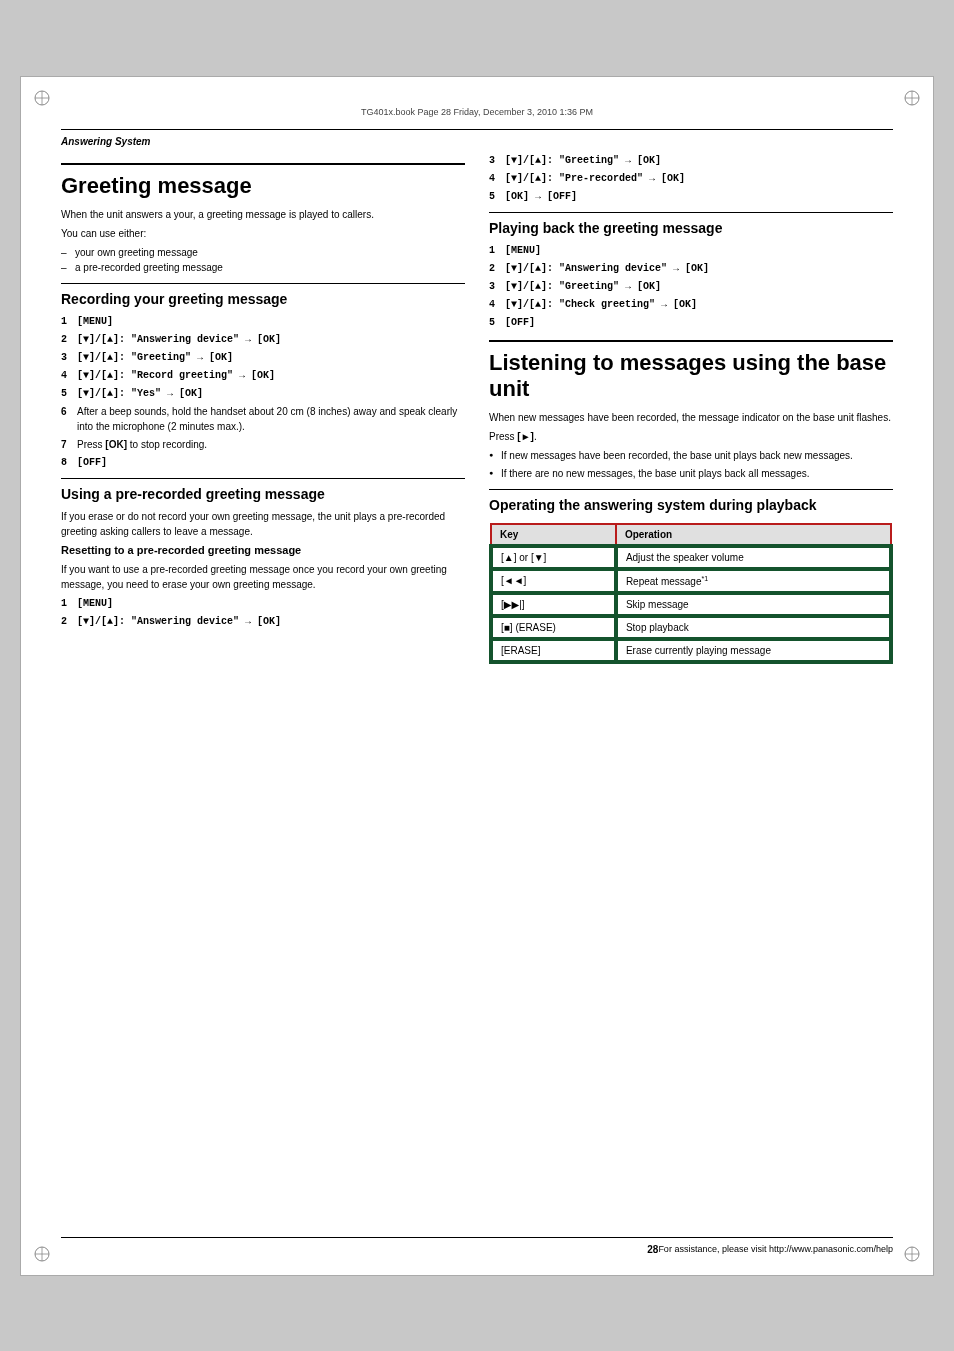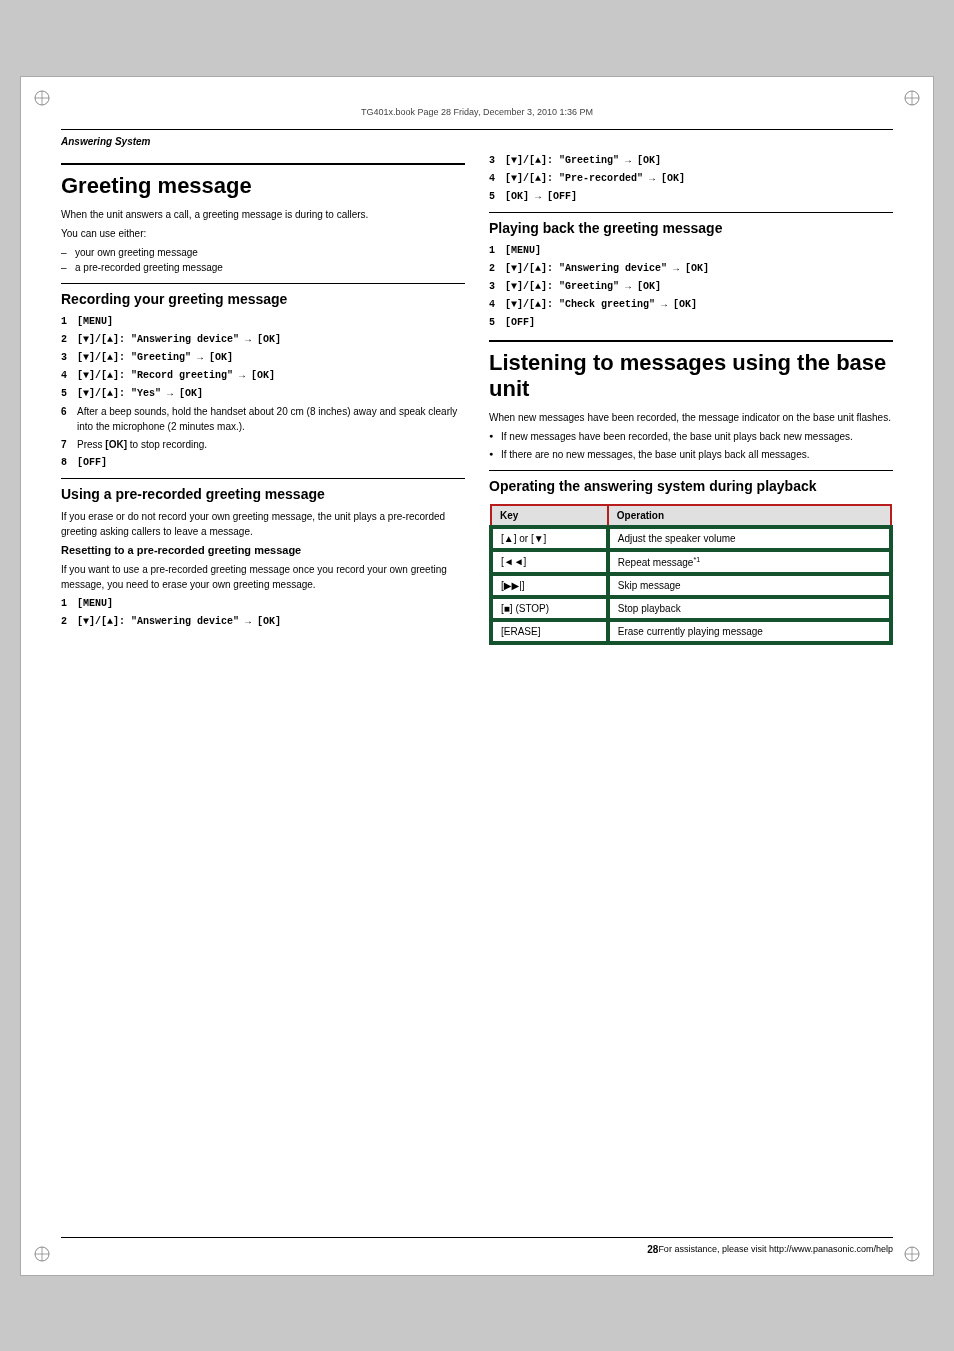--- a/index.html
+++ b/index.html
@@ -263,21 +263,21 @@
     <div class="section-label">Answering System</div>
 
     <div class="two-col">
 
       <div class="col-left">
 
         <hr class="divider">
 
         <div class="section-title-large">Greeting message</div>
 
-        <p class="body-text">When the unit answers a call, a greeting message is during to callers.</p>
+        <p class="body-text">When the unit answers a your, a greeting message is played to callers.</p>
         <p class="body-text">You can use either:</p>
 
         <ul class="dash-list">
           <li>your own greeting message</li>
           <li>a pre-recorded greeting message</li>
         </ul>
 
         <hr class="divider-thin">
 
         <div class="section-title-medium">Recording your greeting message</div>
@@ -382,20 +382,21 @@
               <span class="num key-label">5</span>
               <span class="content key-label">[OFF]</span>
             </li>
         </ul>
 
         <hr class="divider">
 
         <div class="section-title-large">Listening to messages using the base unit</div>
 
         <p class="body-text">When new messages have been recorded, the message indicator on the base unit flashes.</p>
+        <p class="body-text">Press <b>[►]</b>.</p>
 
         <ul class="bullet-list">
           <li>If new messages have been recorded, the base unit plays back new messages.</li>
           <li>If there are no new messages, the base unit plays back all messages.</li>
         </ul>
 
         <hr class="divider-thin">
 
         <div class="section-title-medium">Operating the answering system during playback</div>
 
@@ -413,21 +414,21 @@
             </tr>
             <tr>
               <td>[◄◄]</td>
               <td>Repeat message<sup>*1</sup></td>
             </tr>
             <tr>
               <td>[▶▶|]</td>
               <td>Skip message</td>
             </tr>
             <tr>
-              <td>[■] (STOP)</td>
+              <td>[■] (ERASE)</td>
               <td>Stop playback</td>
             </tr>
             <tr>
               <td>[ERASE]</td>
               <td>Erase currently playing message</td>
             </tr>
           </tbody>
         </table>
 
       </div>

